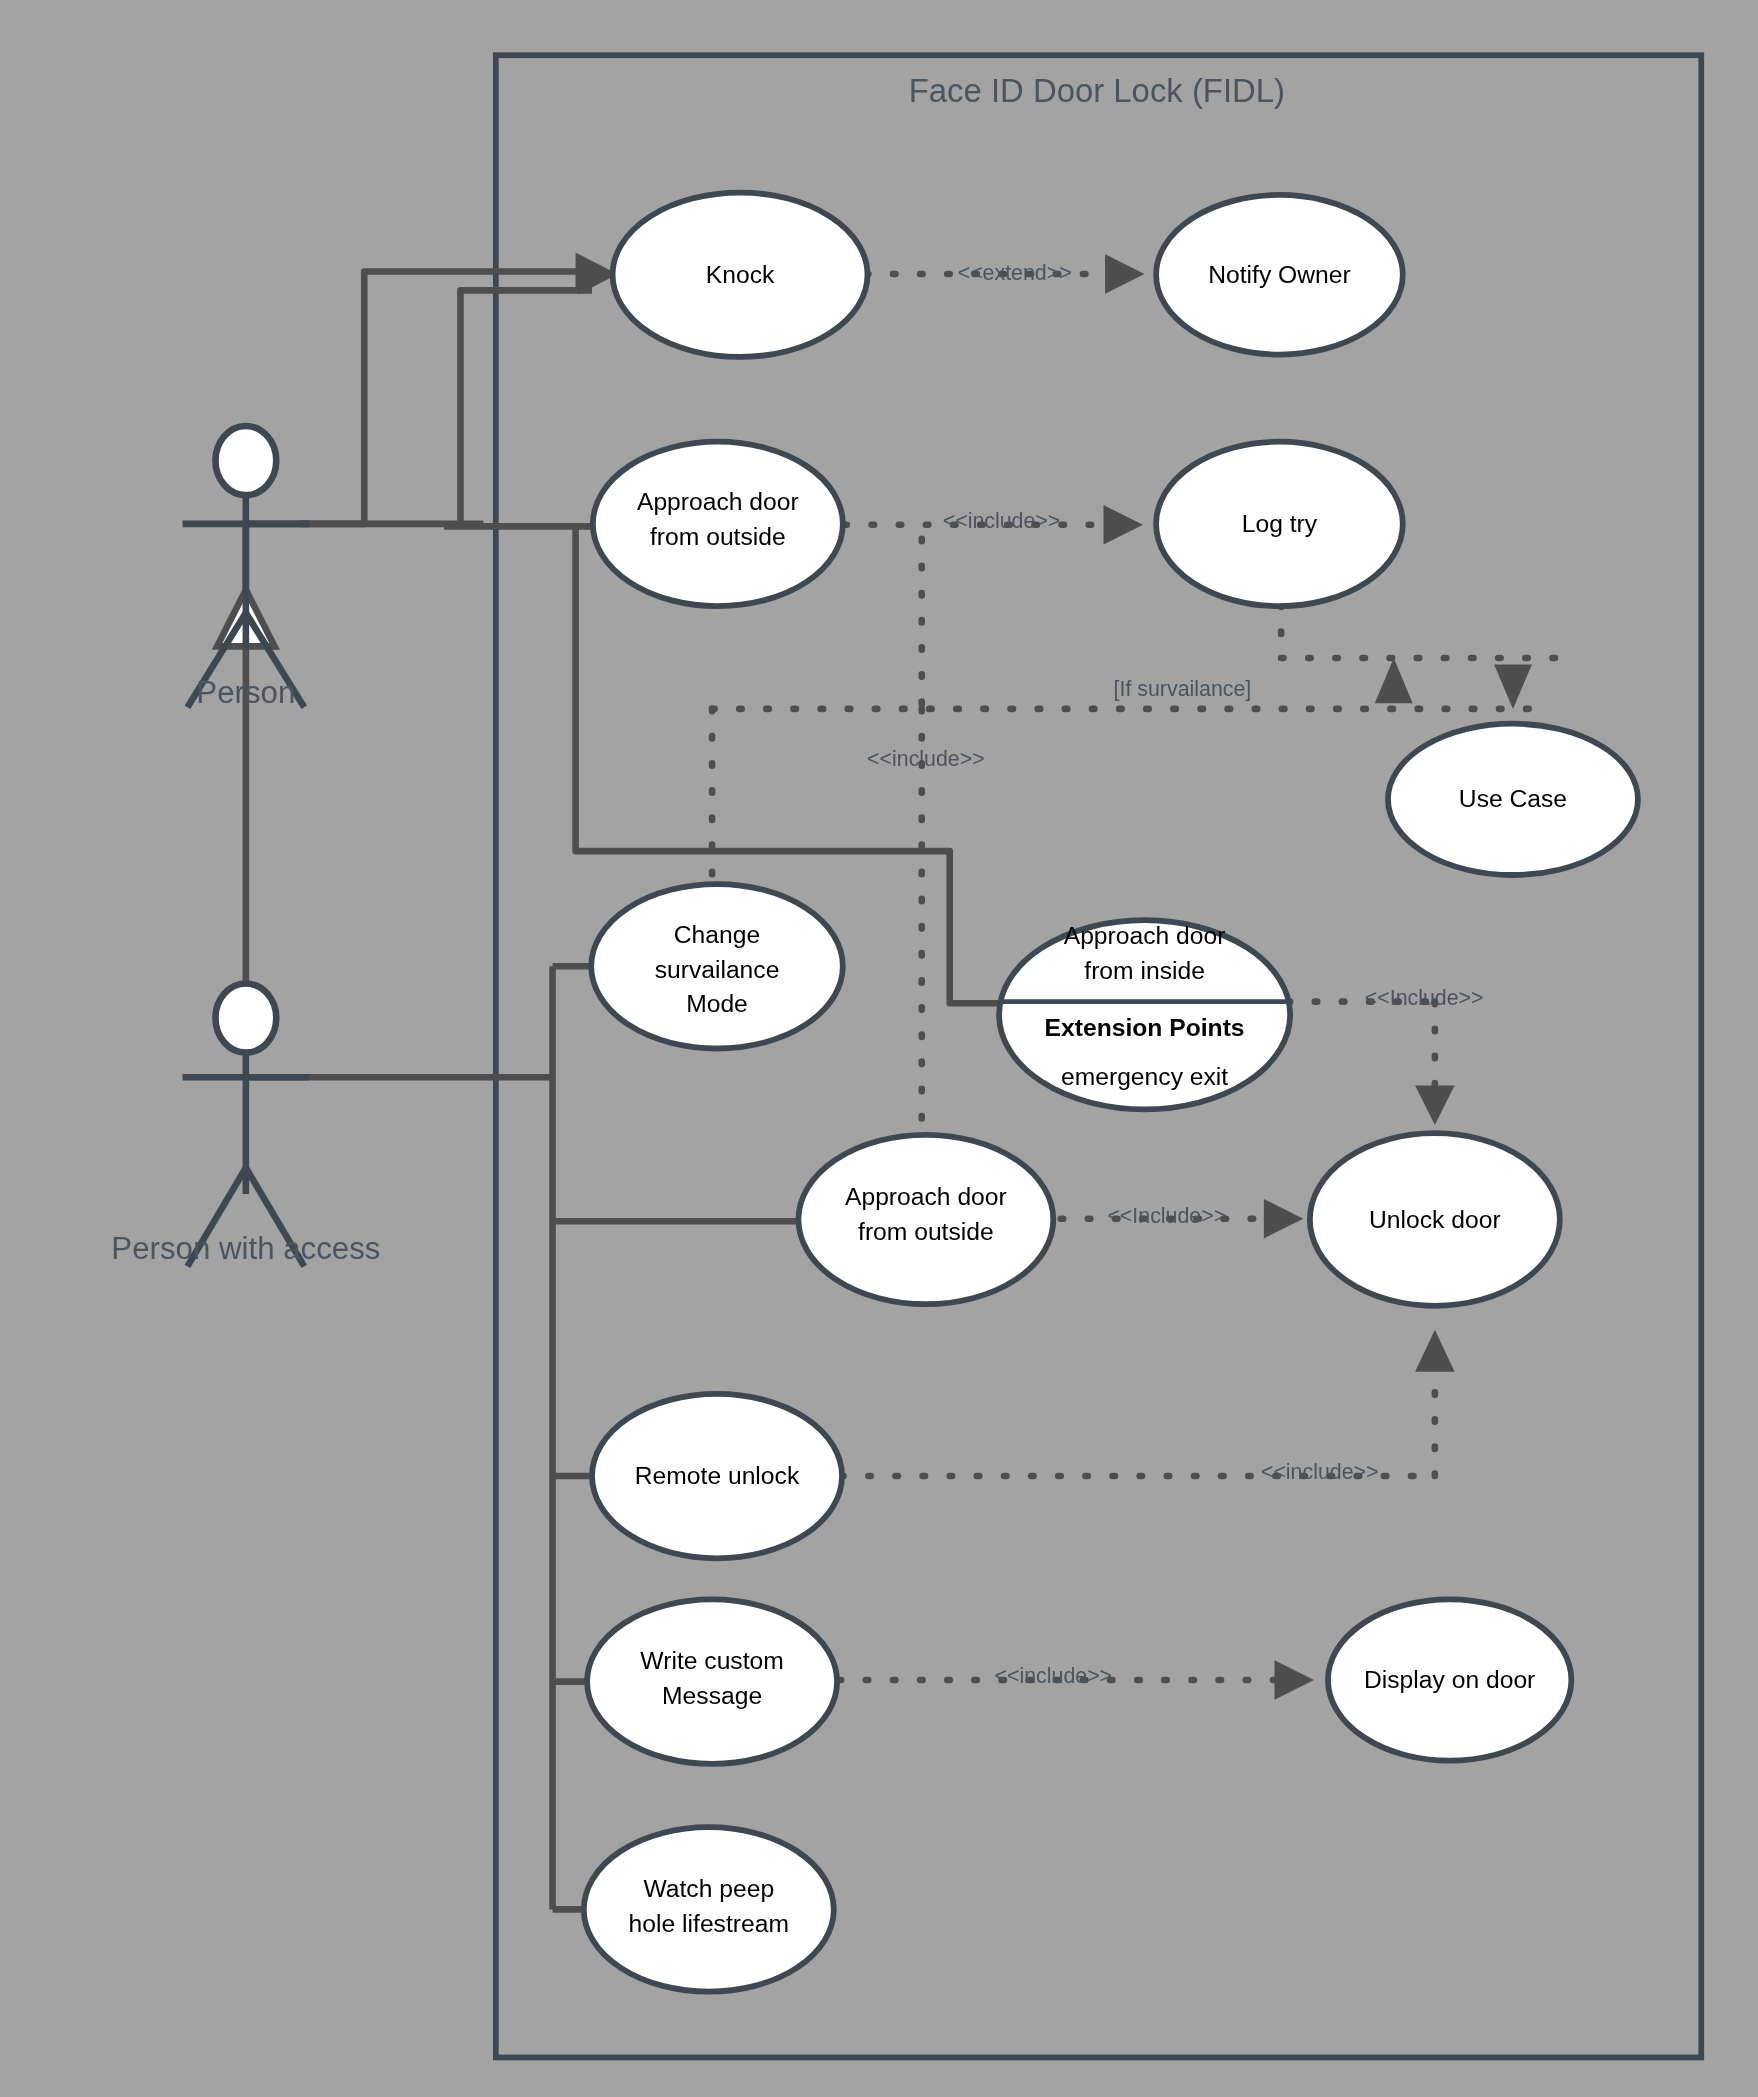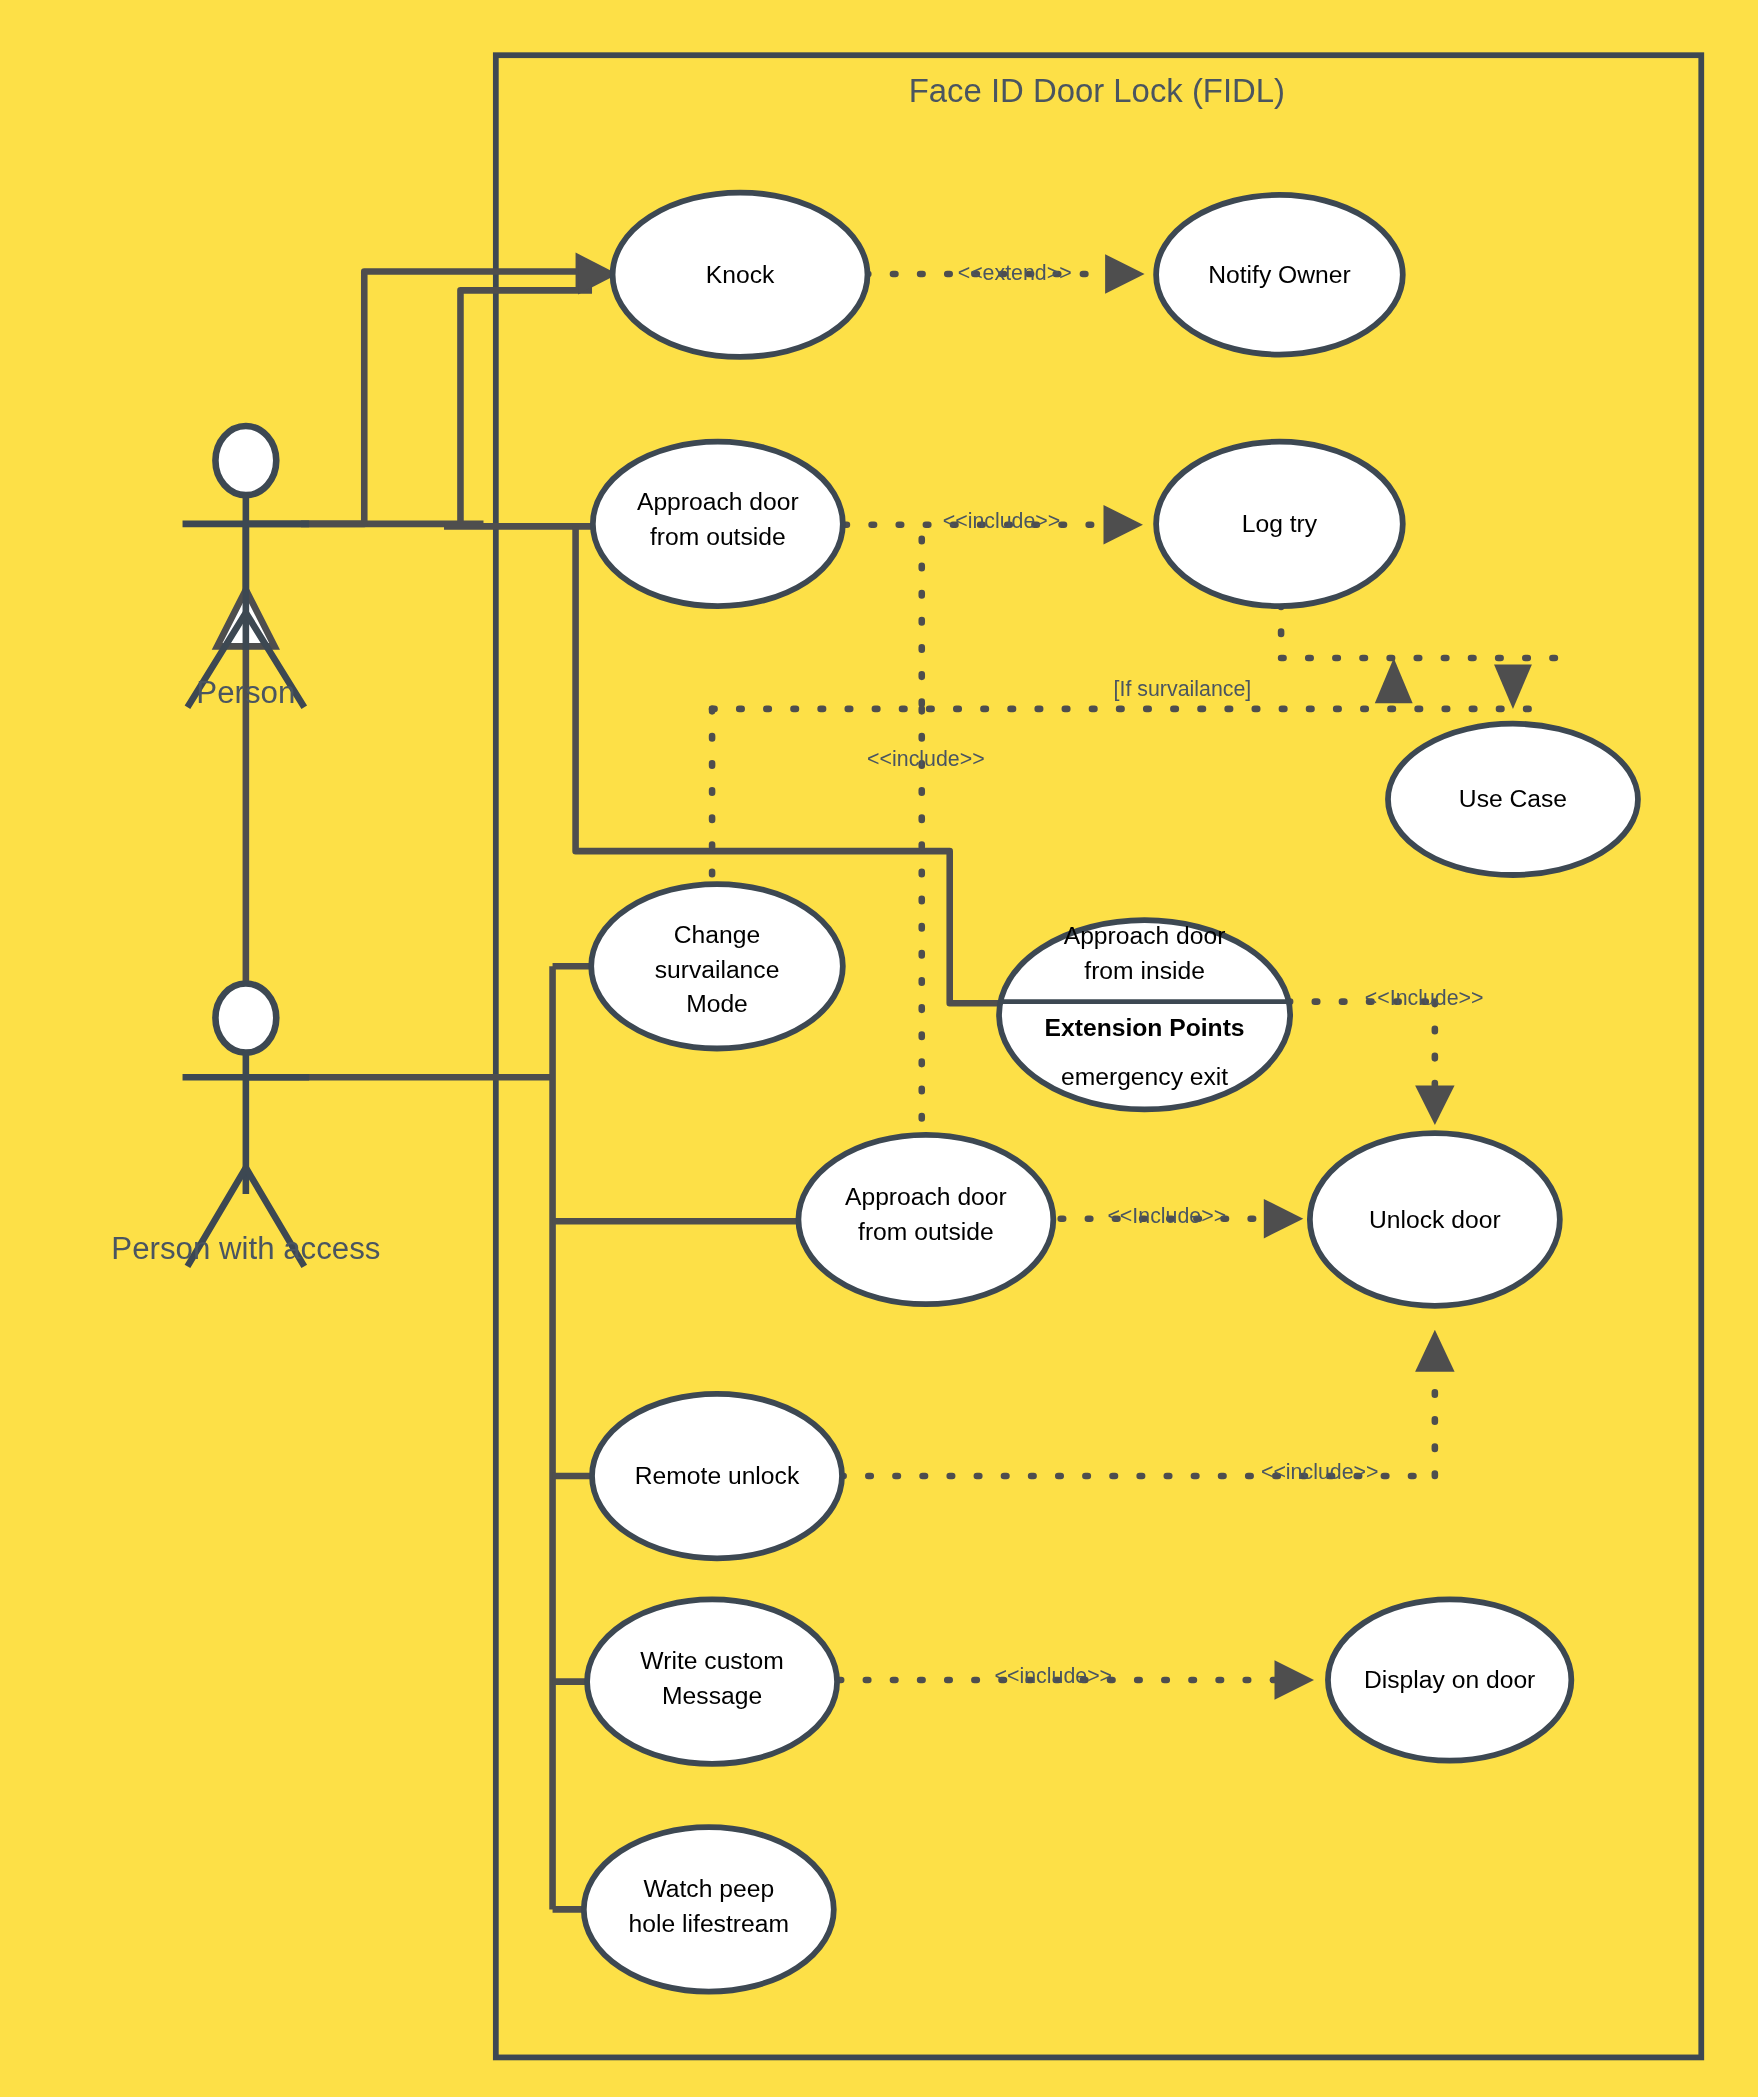--- a/index.html
+++ b/index.html
@@ -10,21 +10,21 @@
   body {
     width: 1758px;
     height: 2097px;
     overflow: hidden;
     font-family: "Liberation Sans", sans-serif;
   }
   #stage {
     position: relative;
     width: 1758px;
     height: 2097px;
-    background: #fde047;
+    background: #a3a3a3;
   }
   svg.diagram {
     position: absolute;
     top: 0; left: 0;
     width: 1758px;
     height: 2097px;
     display: block;
   }
   .uc-ellipse {
     fill: #ffffff;

